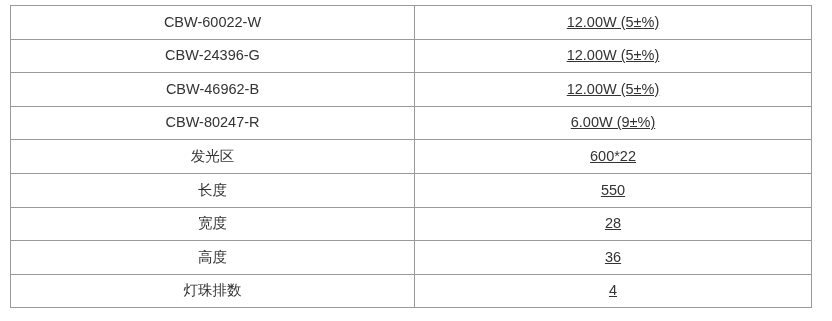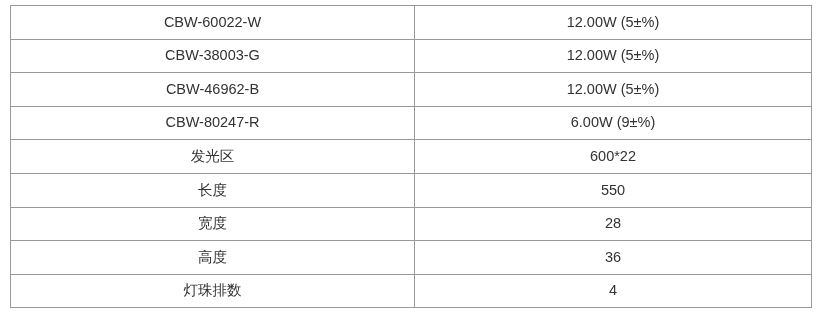--- a/index.html
+++ b/index.html
@@ -39,34 +39,35 @@
     height: 33.6px;
     box-sizing: border-box;
     white-space: nowrap;
     overflow: hidden;
   }
   table.spec-table td.col-label {
     width: 404px;
   }
   table.spec-table td.col-value {
     width: 397px;
+    text-decoration: underline;
   }
 </style>
 </head>
 <body>
 
 <div id="spec-table-wrap">
   <table class="spec-table">
     <tbody>
       <tr>
         <td class="col-label">CBW-60022-W</td>
         <td class="col-value">12.00W (5±%)</td>
       </tr>
       <tr>
-        <td class="col-label">CBW-38003-G</td>
+        <td class="col-label">CBW-24396-G</td>
         <td class="col-value">12.00W (5±%)</td>
       </tr>
       <tr>
         <td class="col-label">CBW-46962-B</td>
         <td class="col-value">12.00W (5±%)</td>
       </tr>
       <tr>
         <td class="col-label">CBW-80247-R</td>
         <td class="col-value">6.00W (9±%)</td>
       </tr>

